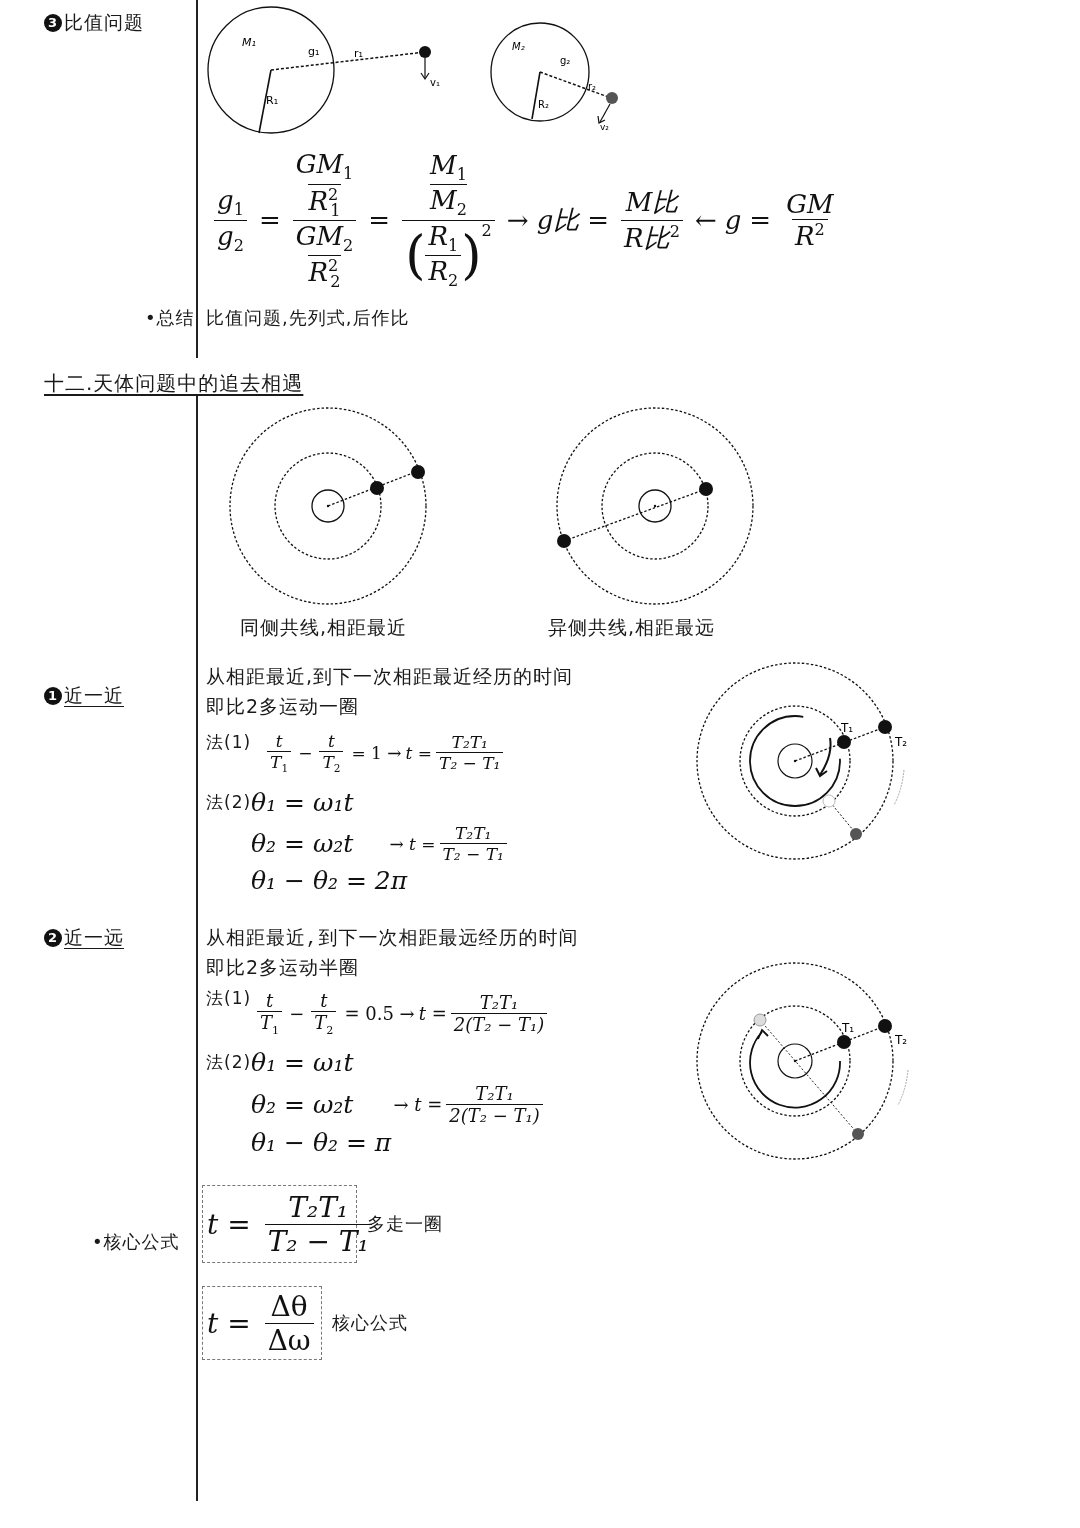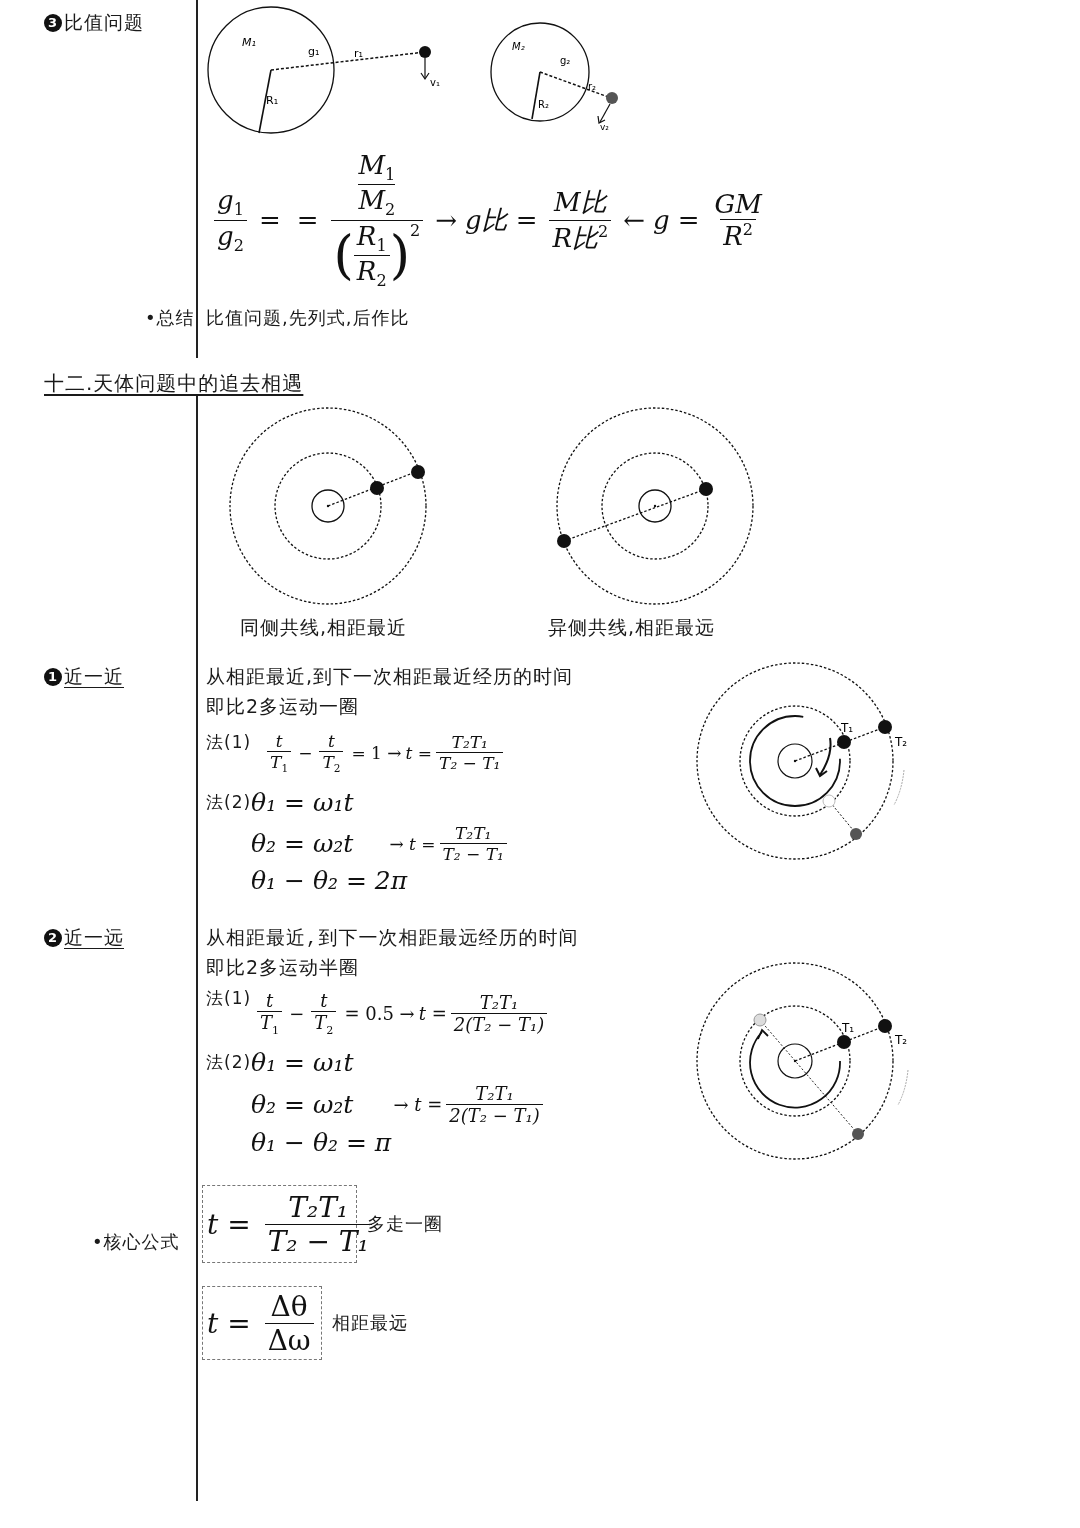--- a/index.html
+++ b/index.html
@@ -59,20 +59,30 @@
   <text x="58" y="88" font-size="10" font-family="DejaVu Sans, sans-serif">R₂</text>
   <text x="120" y="110" font-size="9" font-family="DejaVu Sans, sans-serif">v₂</text>
 </svg>
 
 <div class="abs math row" style="left:210px; top:150px; height:140px; font-size:26px;">
   <span class="frac">
     <span class="num"><span>g</span><sub>1</sub></span>
     <span class="den"><span>g</span><sub>2</sub></span>
   </span>
   <span class="op">=</span>
+  <span class="frac">
+    <span class="num" style="display:flex;flex-direction:column;align-items:center;">
+      <span><span>GM</span><sub>1</sub></span>
+      <span style="border-top:1.5px solid #111;"><span>R</span><sup>2</sup><sub style="margin-left:-8px;">1</sub></span>
+    </span>
+    <span class="den" style="display:flex;flex-direction:column;align-items:center;">
+      <span><span>GM</span><sub>2</sub></span>
+      <span style="border-top:1.5px solid #111;"><span>R</span><sup>2</sup><sub style="margin-left:-8px;">2</sub></span>
+    </span>
+  </span>
   <span class="op">=</span>
   <span class="frac">
     <span class="num" style="display:flex;flex-direction:column;align-items:center;">
       <span><span>M</span><sub>1</sub></span>
       <span style="border-top:1.5px solid #111;"><span>M</span><sub>2</sub></span>
     </span>
     <span class="den row" style="font-size:26px;">
       <span style="font-size:52px;font-style:normal;font-weight:100;">(</span>
       <span class="frac" style="margin:0;">
         <span class="num"><span>R</span><sub>1</sub></span>
@@ -120,21 +130,21 @@
   <circle cx="103" cy="101" r="98" fill="none" stroke="#111" stroke-width="1.3" stroke-dasharray="2.5,2"></circle>
   <circle cx="103" cy="101" r="53" fill="none" stroke="#111" stroke-width="1.3" stroke-dasharray="2.5,2"></circle>
   <circle cx="103" cy="101" r="16" fill="none" stroke="#111" stroke-width="1.3"></circle>
   <circle cx="103" cy="101" r="1.2" fill="#111"></circle>
   <line x1="12" y1="136" x2="154" y2="84" stroke="#111" stroke-width="1.3" stroke-dasharray="2.5,2"></line>
   <circle cx="154" cy="84" r="7" fill="#111"></circle>
   <circle cx="12" cy="136" r="7" fill="#111"></circle>
 </svg>
 <div class="abs hand" style="left:548px; top:615px; font-size:19px;">异侧共线,相距最远</div>
 
-<div class="abs hand section-label" style="left:44px; top:664px;">
+<div class="abs hand section-label" style="left:44px; top:683px;">
   <span class="num-circle">1</span><u class="ul">近一近</u>
 </div>
 <div class="abs hand" style="left:206px; top:664px; font-size:19px;">从相距最近,到下一次相距最近经历的时间</div>
 <div class="abs hand" style="left:206px; top:694px; font-size:19px;">即比2多运动一圈</div>
 
 <div class="abs row" style="left:206px; top:725px; height:56px;">
   <span class="hand" style="font-size:17px; align-self:flex-start; margin-top:6px;">法(1)</span>
   <span class="math row" style="font-size:17px; margin-left:12px;">
     <span class="frac">
         <span class="num">t</span>
@@ -268,14 +278,14 @@
 </div>
 
 <div class="abs row" style="left:202px; top:1286px;">
   <span class="box math row" style="font-size:28px; height:68px; width:110px;">
     <span style="margin-right:10px;">t =</span>
     <span class="frac" style="font-style:normal;">
         <span class="num">Δθ</span>
         <span class="den">Δω</span>
       </span>
   </span>
-  <span class="hand" style="font-size:18px; margin-left:10px;">相距最远</span>
+  <span class="hand" style="font-size:18px; margin-left:10px;">核心公式</span>
 </div>
 
 </body></html>

